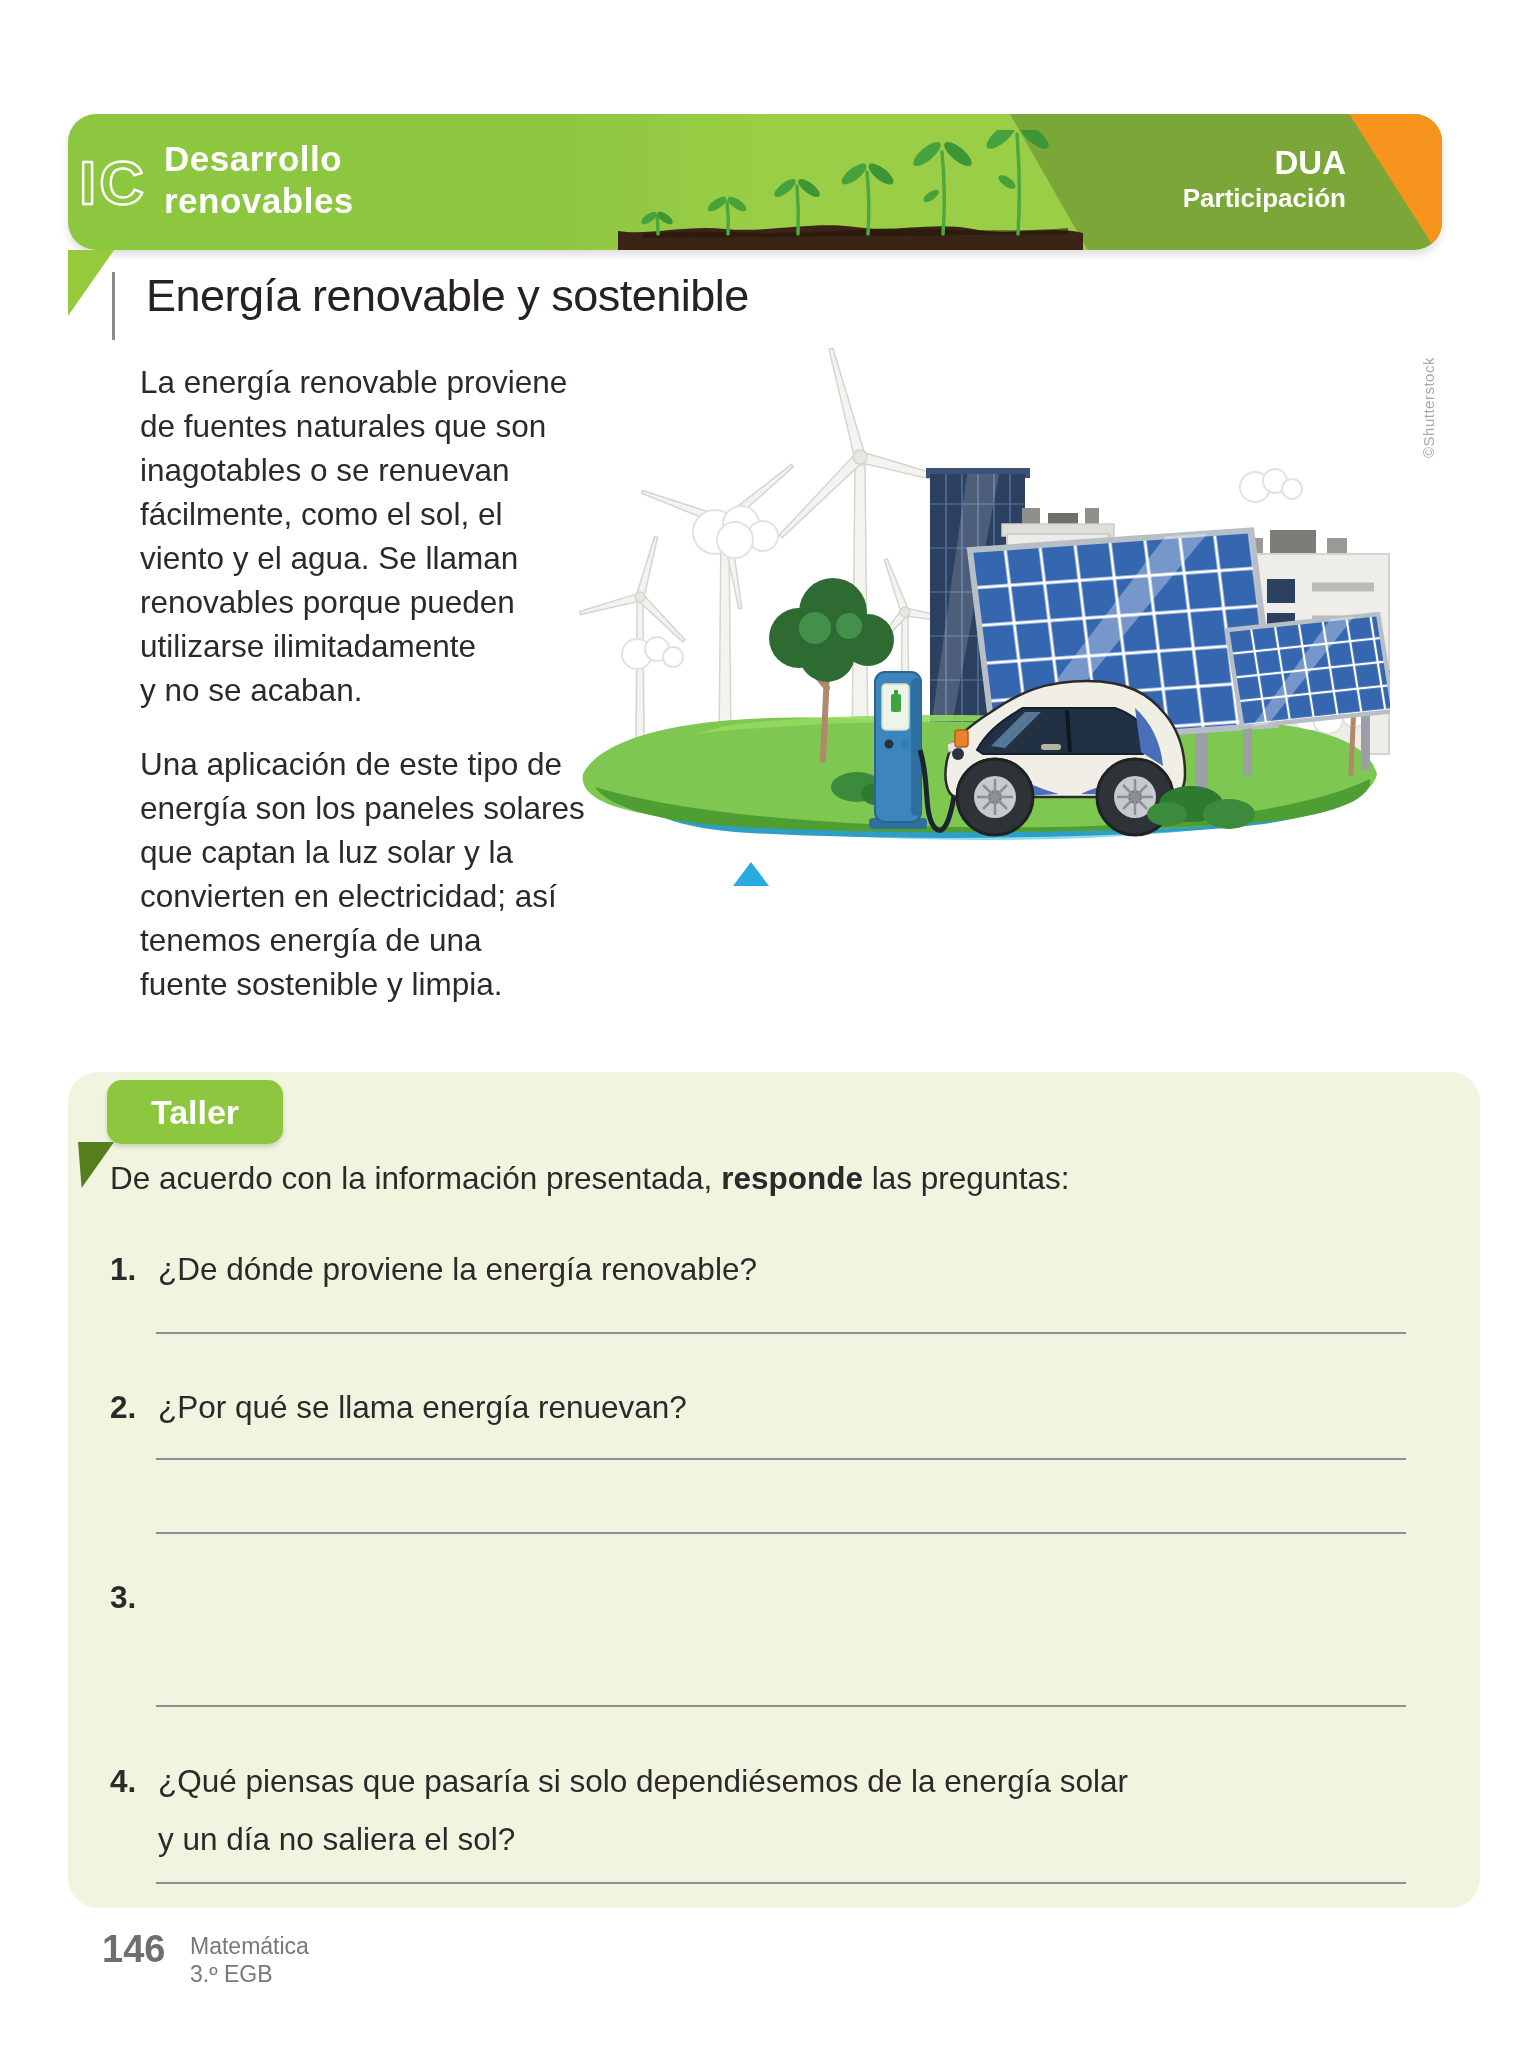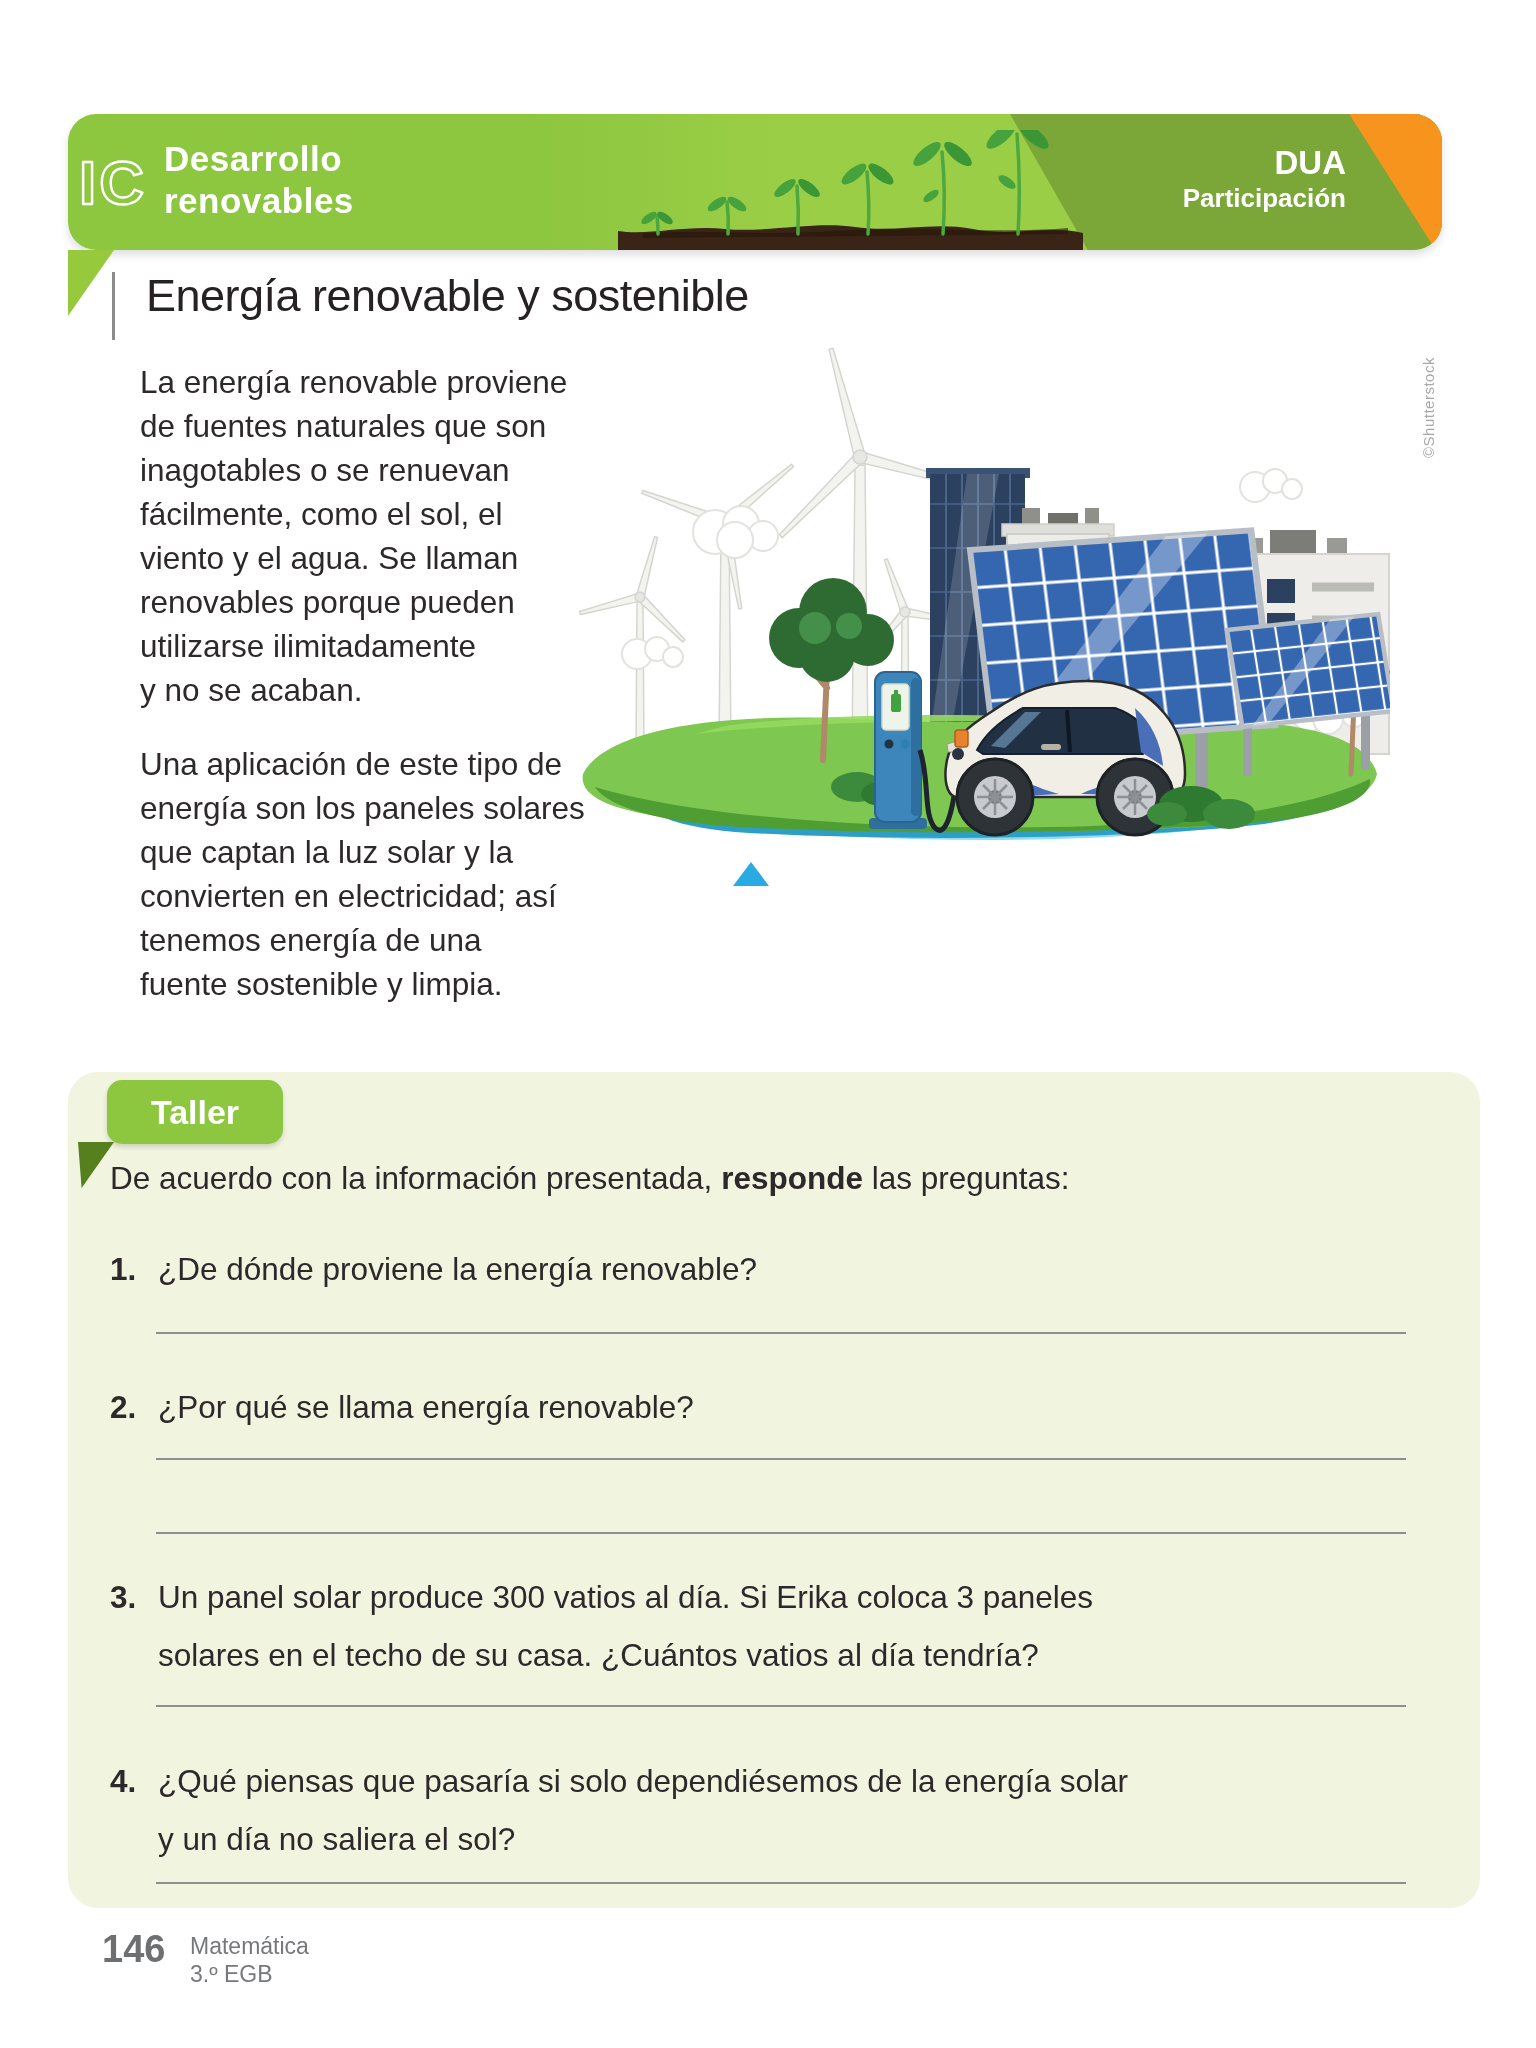--- a/index.html
+++ b/index.html
@@ -360,29 +360,27 @@
   <p class="intro" style="margin:0"><span>De acuerdo con la información presentada, </span><b>responde</b><span> las preguntas:</span></p>
 
   <div class="q q1">
     <span class="q-num">1.</span>
     <span class="q-text">¿De dónde proviene la energía renovable?</span>
   </div>
   <div class="ans a1"></div>
 
   <div class="q q2">
     <span class="q-num">2.</span>
-    <span class="q-text">¿Por qué se llama energía renovable?</span>
+    <span class="q-text">¿Por qué se llama energía renuevan?</span>
   </div>
   <div class="ans a2a"></div>
   <div class="ans a2b"></div>
 
   <div class="q q3">
     <span class="q-num">3.</span>
-    <span class="q-text">Un panel solar produce 300 vatios al día. Si Erika coloca 3 paneles
-solares en el techo de su casa. ¿Cuántos vatios al día tendría?</span>
   </div>
   <div class="ans a3"></div>
 
   <div class="q q4">
     <span class="q-num">4.</span>
     <span class="q-text">¿Qué piensas que pasaría si solo dependiésemos de la energía solar
 y un día no saliera el sol?</span>
   </div>
   <div class="ans a4"></div>
 

